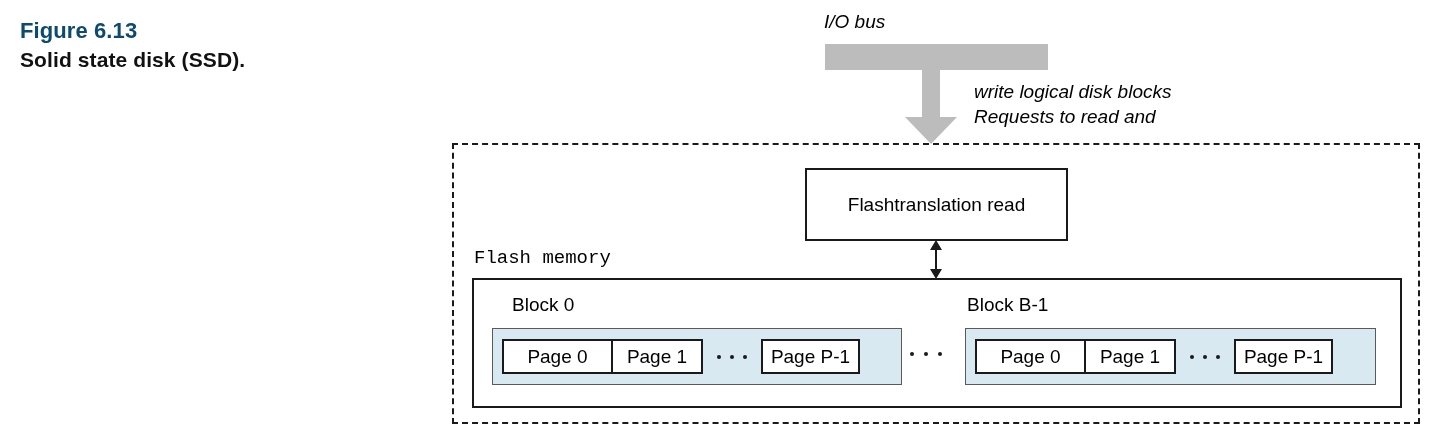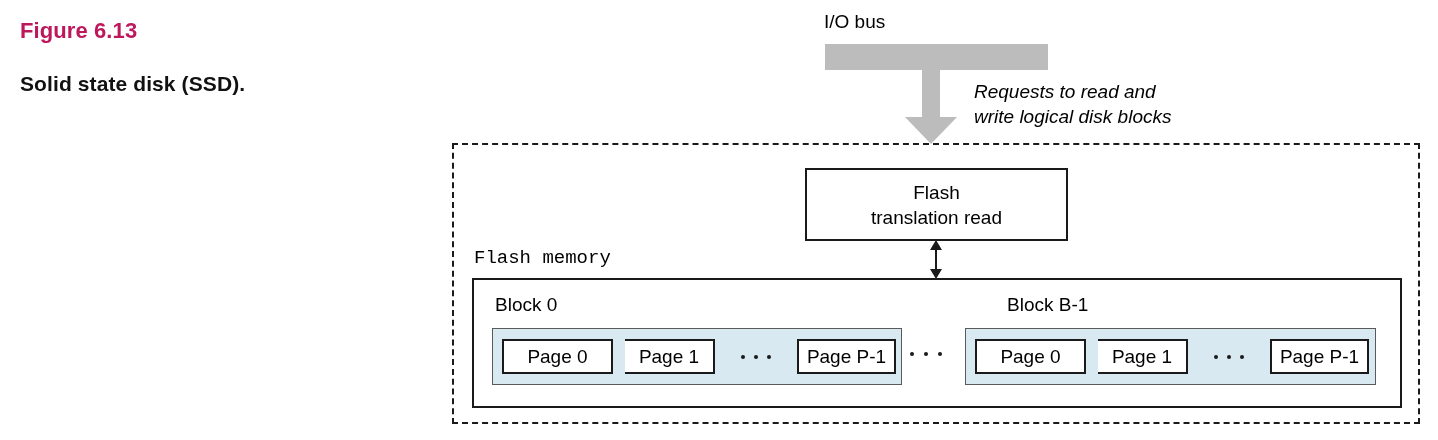--- a/index.html
+++ b/index.html
@@ -22,43 +22,43 @@
     height: 440px;
   }
 
   
   .fig-num {
     position: absolute;
     left: 20px;
     top: 18px;
     font-size: 22px;
     font-weight: bold;
-    color: #be185d;
+    color: #0c4a6e;
     letter-spacing: 0.1px;
     white-space: nowrap;
   }
   .fig-title {
     position: absolute;
     left: 20px;
     top: 48px;
     font-size: 21px;
     font-weight: bold;
     color: #111111;
     letter-spacing: 0.1px;
     white-space: nowrap;
-    margin-top: 24px;
   }
 
   
   .io-bus-label {
     position: absolute;
     left: 824px;
     top: 11px;
     font-size: 19px;
     white-space: nowrap;
+    font-style: italic;
   }
   .bus-bar {
     position: absolute;
     left: 825px;
     top: 44px;
     width: 223px;
     height: 26px;
     background: #bcbcbc;
   }
   .bus-arrow {
@@ -102,21 +102,21 @@
   .ftl-box {
     position: absolute;
     left: 805px;
     top: 168px;
     width: 263px;
     height: 73px;
     border: 2px solid #1a1a1a;
     box-sizing: border-box;
     background: #ffffff;
     display: flex;
-    flex-direction: column;
+    flex-direction: row;
     align-items: center;
     justify-content: center;
   }
   .ftl-line {
     font-size: 19px;
     line-height: 25px;
     white-space: nowrap;
   }
   .ftl-arrow {
     position: absolute;
@@ -145,42 +145,41 @@
     border: 2px solid #1a1a1a;
     box-sizing: border-box;
     background: #ffffff;
   }
 
   .block-label {
     position: absolute;
     font-size: 19px;
     white-space: nowrap;
   }
-  .block-label.b0 { left: 495px; top: 294px; }
-  .block-label.bn { left: 1007px; top: 294px; }
+  .block-label.b0 { left: 512px; top: 294px; }
+  .block-label.bn { left: 967px; top: 294px; }
 
   .block-strip {
     position: absolute;
     top: 328px;
     height: 57px;
     background: #d8e9f1;
     border: 1px solid #5a5a5a;
     box-sizing: border-box;
   }
   .block-strip.b0 { left: 492px; width: 410px; }
   .block-strip.bn { left: 965px; width: 411px; }
 
   .pages-row {
     position: absolute;
     top: 10px;
     left: 9px;
     display: flex;
     align-items: center;
     height: 35px;
-    gap: 12px;
   }
   .page-cell {
     border: 2px solid #1a1a1a;
     background: #ffffff;
     box-sizing: border-box;
     height: 35px;
     display: flex;
     align-items: center;
     justify-content: center;
     font-size: 19px;
@@ -231,22 +230,22 @@
 
   <div class="io-bus-label">I/O bus</div>
   <div class="bus-bar"></div>
   <div class="bus-arrow">
     <svg width="64" height="76" viewBox="0 0 64 76">
       <polygon points="17,0 35,0 35,48 52,48 26,75 0,48 17,48" fill="#bcbcbc"></polygon>
     </svg>
   </div>
 
   <div class="requests-text">
+    <div>write logical disk blocks</div>
     <div>Requests to read and</div>
-    <div>write logical disk blocks</div>
   </div>
 
   <div class="ssd-box"></div>
 
   <div class="ftl-box">
     <div class="ftl-line">Flash</div>
     <div class="ftl-line">translation read</div>
   </div>
   <div class="ftl-arrow">
     <svg width="22" height="39" viewBox="0 0 22 39">

